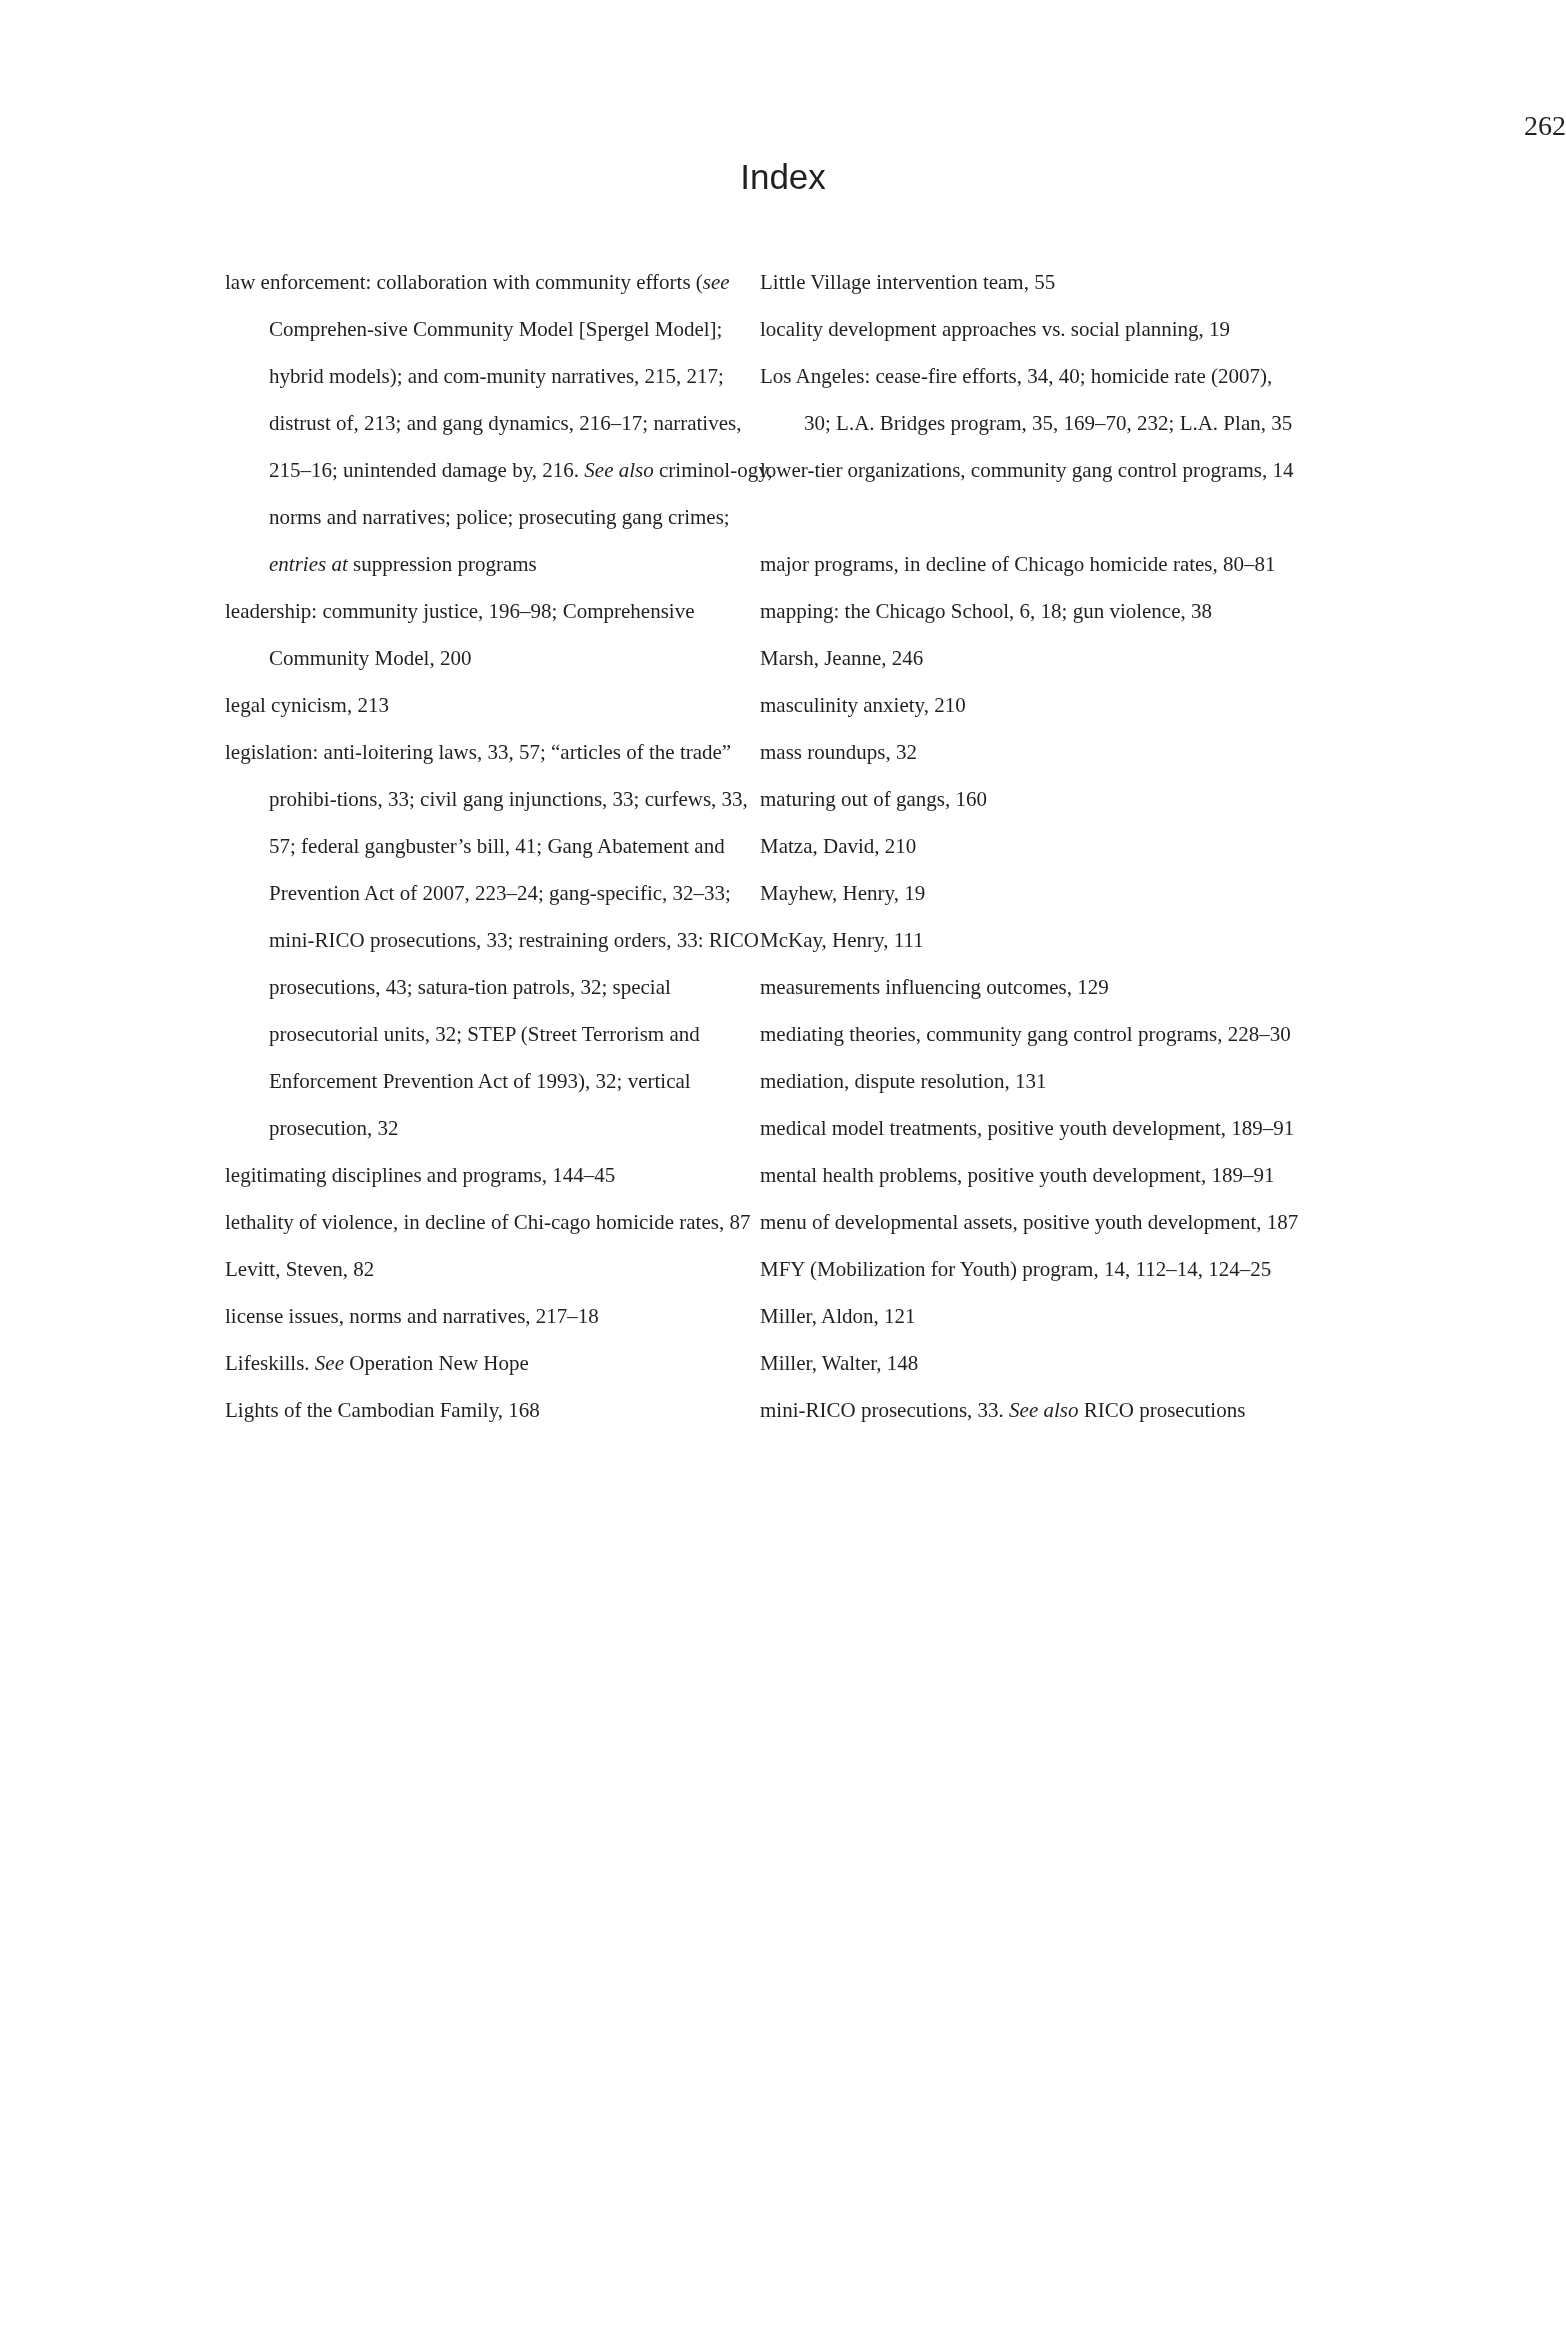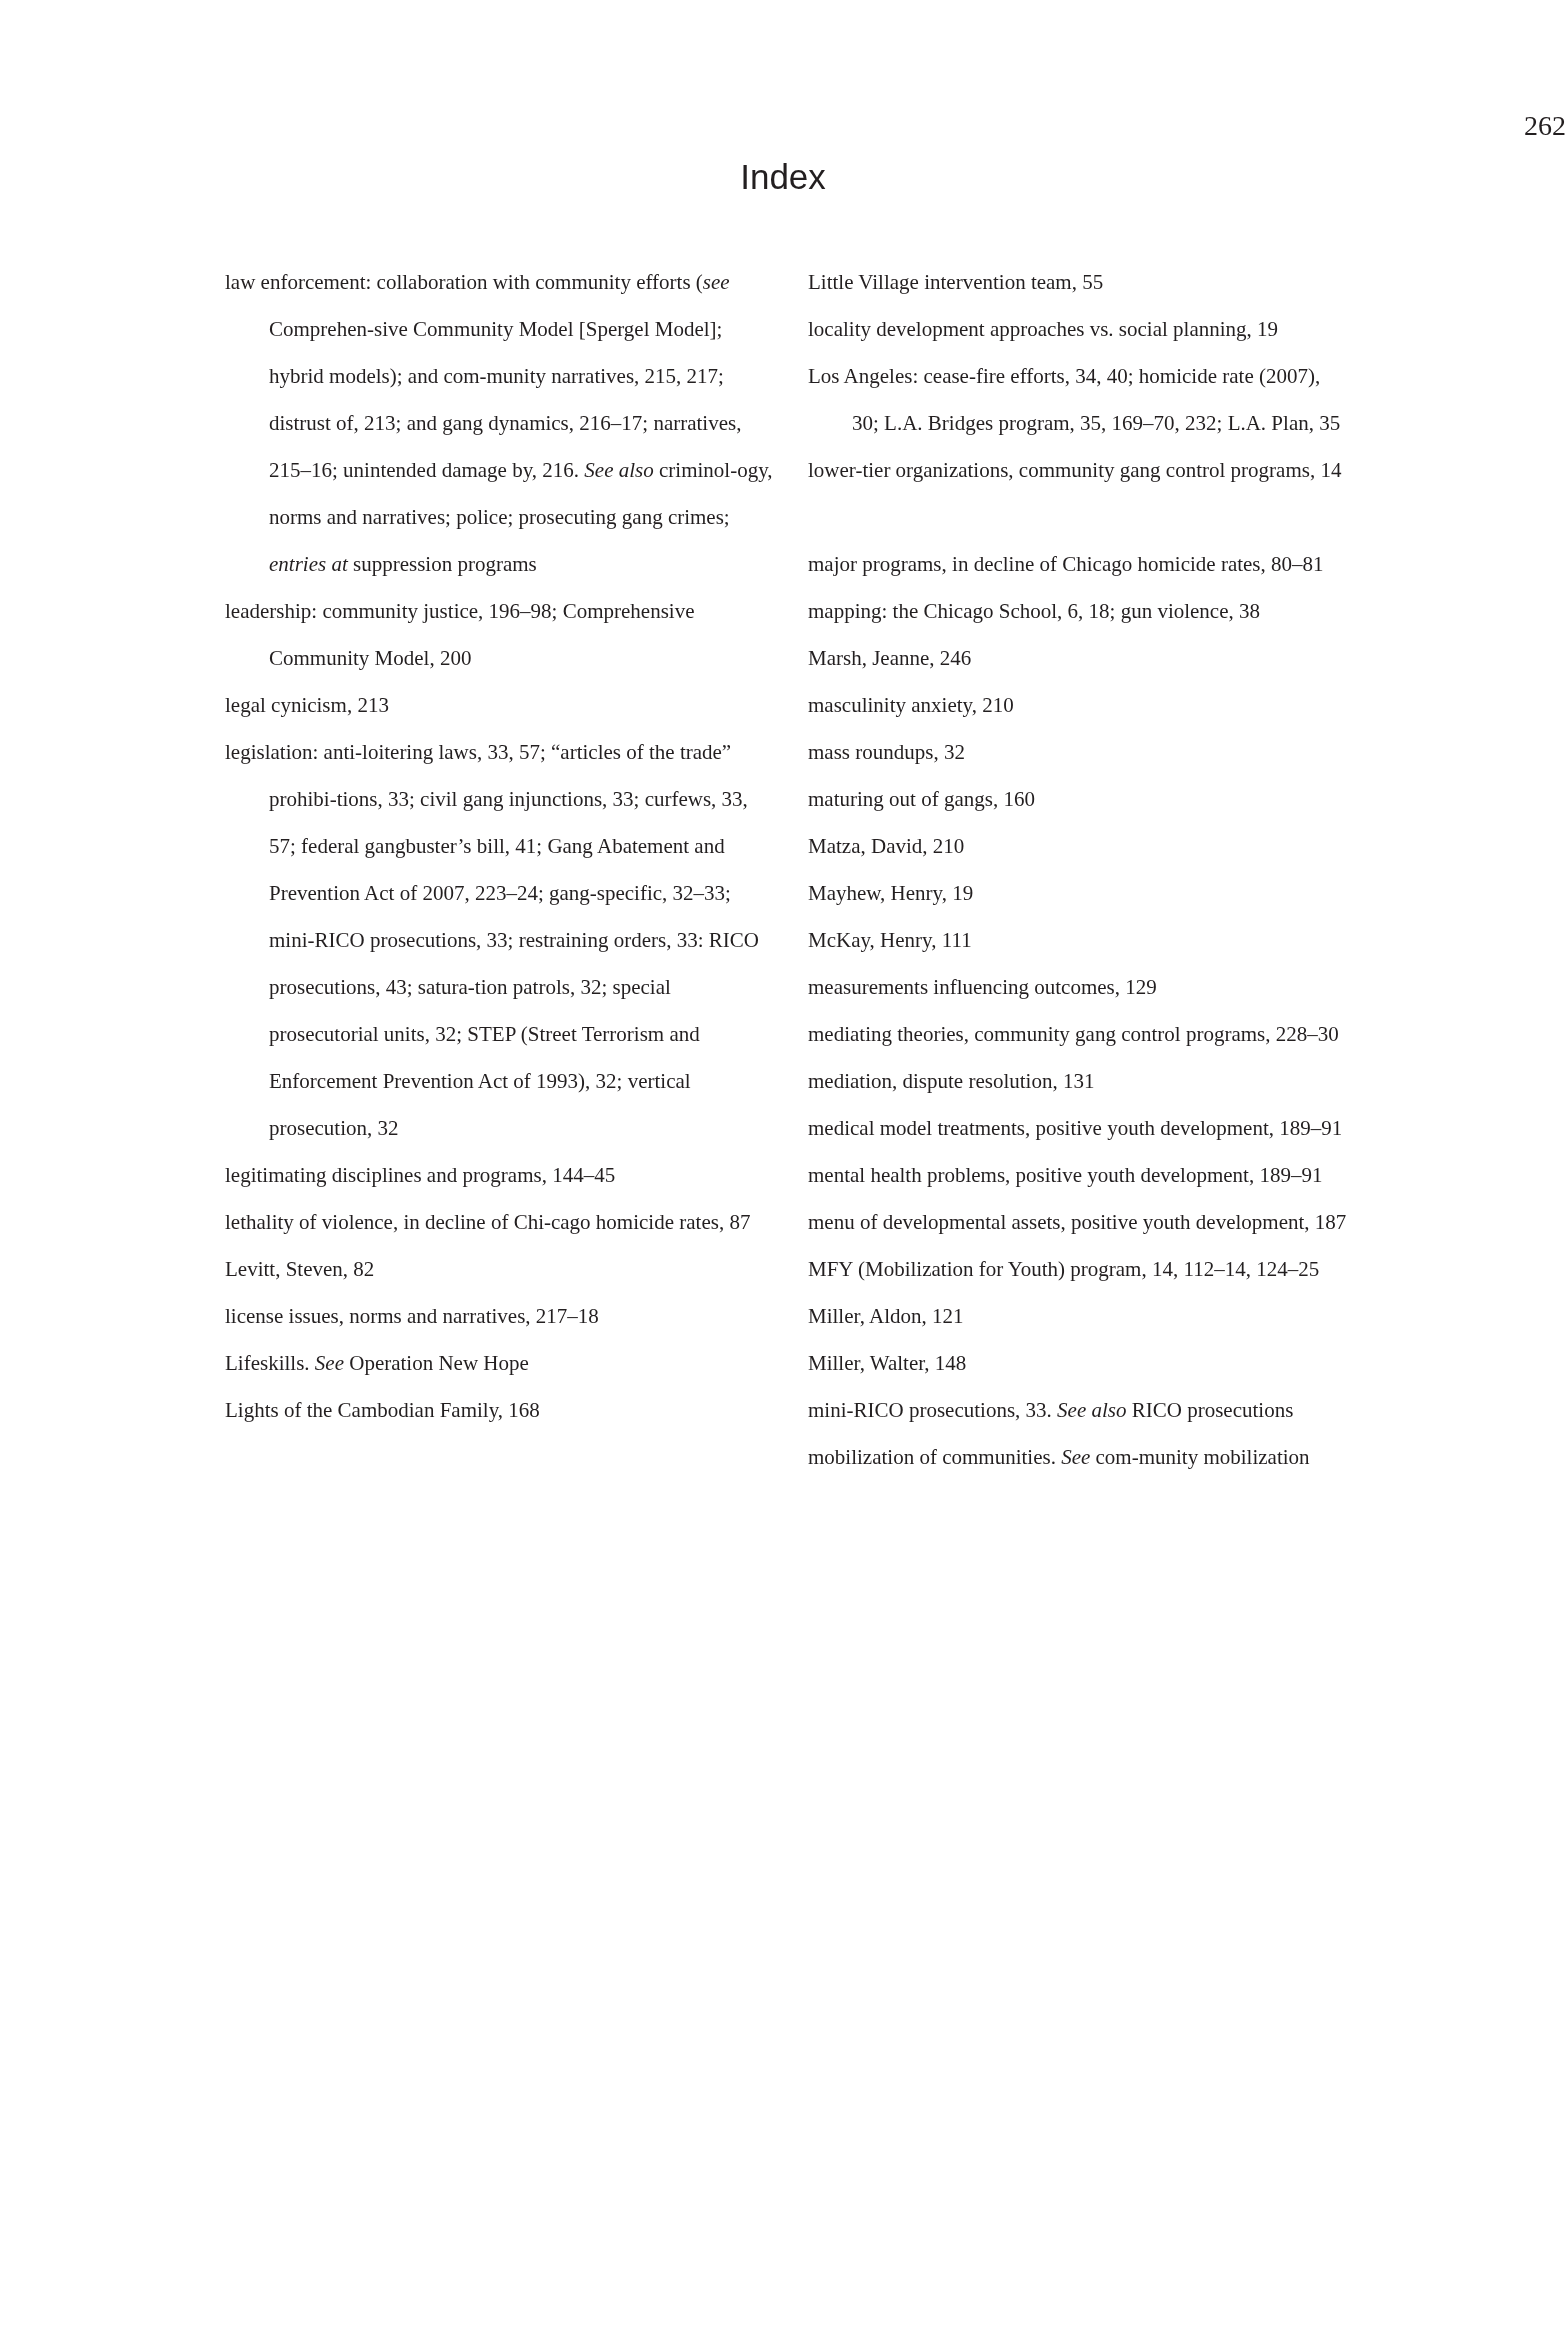--- a/index.html
+++ b/index.html
@@ -4,21 +4,21 @@
 <style>
   html, body { margin: 0; padding: 0; background: #ffffff; }
   body { width: 1566px; height: 2348px; position: relative; overflow: hidden;
          font-family: "Liberation Serif", "DejaVu Serif", serif; color: #231f20; }
   .folio { position: absolute; left: 0; width: 1566px; top: 107px; text-align: right;
            font-size: 28px; line-height: 38px; }
   .running-head { position: absolute; left: 0; width: 1566px; top: 160px; text-align: center;
            font-family: "Liberation Sans", "DejaVu Sans", sans-serif; font-size: 35px; line-height: 34px; }
   .col { position: absolute; top: 259px; width: 552px; }
   .col.left { left: 225px; }
-  .col.right { left: 808px; width: 542px; }
+  .col.right { left: 760px; width: 542px; }
   .entry { font-size: 21px; line-height: 47px; padding-left: 44px; text-indent: -44px; margin: 0; }
   .entry .it { font-style: italic; }
   .gap { height: 47px; }
 </style>
 </head>
 <body>
 
 <div>
   <div class="folio">262</div>
   <div class="running-head">Index</div>
@@ -54,16 +54,15 @@
     <p class="entry">measurements influencing outcomes, 129</p>
     <p class="entry">mediating theories, community gang control programs, 228–30</p>
     <p class="entry">mediation, dispute resolution, 131</p>
     <p class="entry">medical model treatments, positive youth development, 189–91</p>
     <p class="entry">mental health problems, positive youth development, 189–91</p>
     <p class="entry">menu of developmental assets, positive youth development, 187</p>
     <p class="entry">MFY (Mobilization for Youth) program, 14, 112–14, 124–25</p>
     <p class="entry">Miller, Aldon, 121</p>
     <p class="entry">Miller, Walter, 148</p>
     <p class="entry"><span>mini-RICO prosecutions, 33. </span><span class="it">See also</span><span> RICO prosecutions</span></p>
-    <p class="entry"><span>mobilization of communities. </span><span class="it">See</span><span> com-munity mobilization</span></p>
   </div>
 </div>
 
 
 </body></html>

